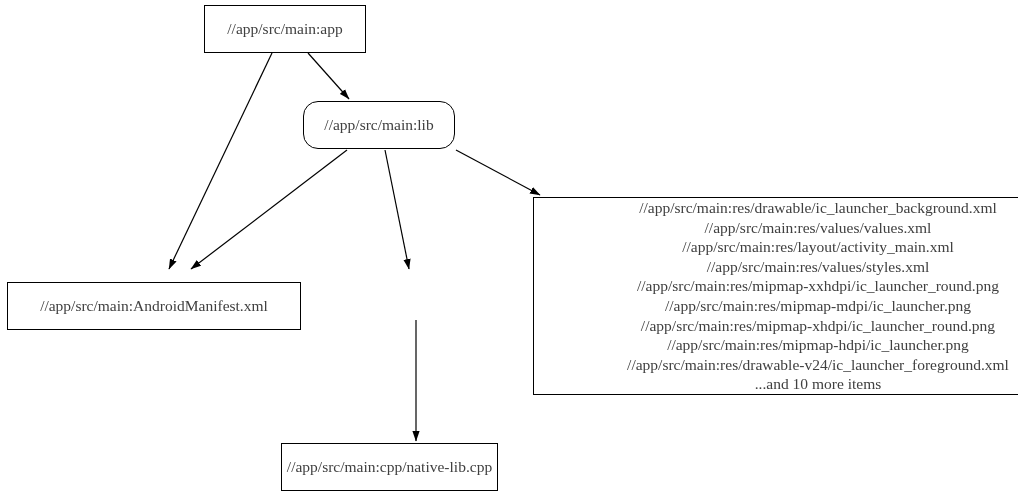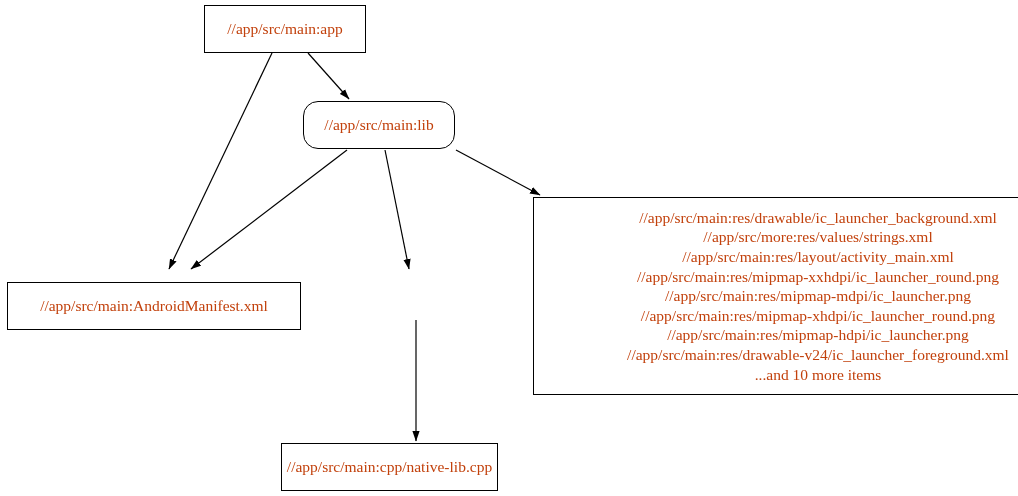--- a/index.html
+++ b/index.html
@@ -6,21 +6,21 @@
     margin: 0;
     padding: 0;
     background: #ffffff;
   }
   .graph-canvas {
     position: relative;
     width: 1018px;
     height: 496px;
     background: #ffffff;
     font-family: "Liberation Serif", "DejaVu Serif", serif;
-    color: #c2410c;
+    color: #404040;
     overflow: hidden;
   }
   .edge-layer {
     position: absolute;
     left: 0;
     top: 0;
     width: 1018px;
     height: 496px;
     pointer-events: none;
   }
@@ -77,22 +77,23 @@
     <span>//app/src/main:lib</span>
   </div>
 
   <div class="node node-manifest">
     <span>//app/src/main:AndroidManifest.xml</span>
   </div>
 
 
   <div class="node node-resources">
     <span>//app/src/main:res/drawable/ic_launcher_background.xml</span>
-    <span>//app/src/more:res/values/strings.xml</span>
+    <span>//app/src/main:res/values/values.xml</span>
     <span>//app/src/main:res/layout/activity_main.xml</span>
+    <span>//app/src/main:res/values/styles.xml</span>
     <span>//app/src/main:res/mipmap-xxhdpi/ic_launcher_round.png</span>
     <span>//app/src/main:res/mipmap-mdpi/ic_launcher.png</span>
     <span>//app/src/main:res/mipmap-xhdpi/ic_launcher_round.png</span>
     <span>//app/src/main:res/mipmap-hdpi/ic_launcher.png</span>
     <span>//app/src/main:res/drawable-v24/ic_launcher_foreground.xml</span>
     <span>...and 10 more items</span>
   </div>
 
   <div class="node node-native-lib">
     <span>//app/src/main:cpp/native-lib.cpp</span>

